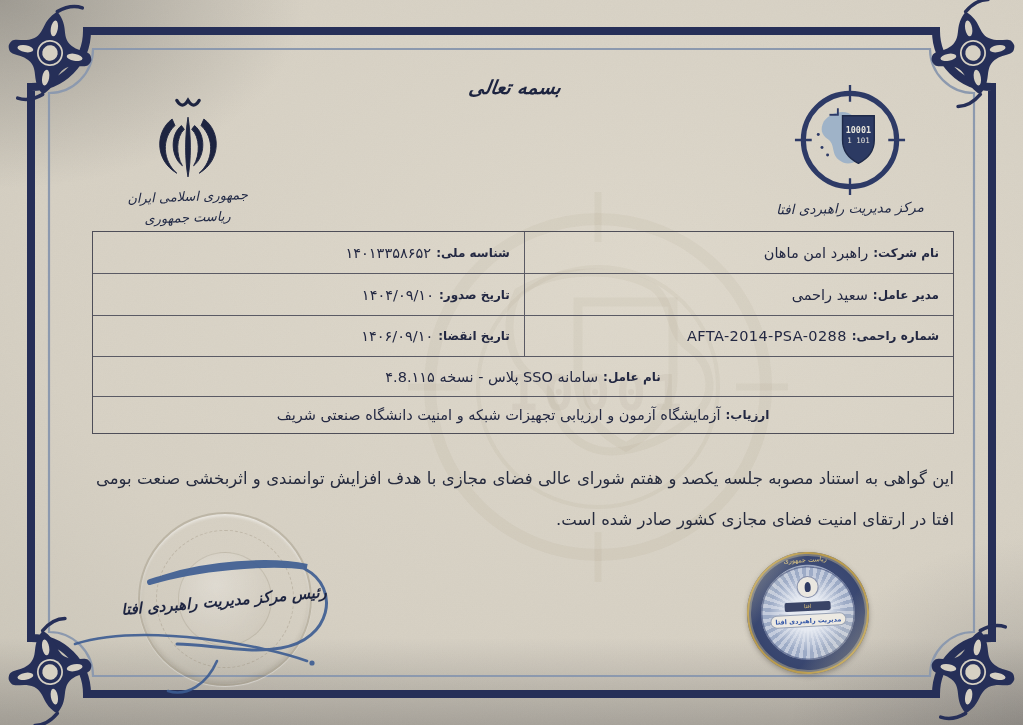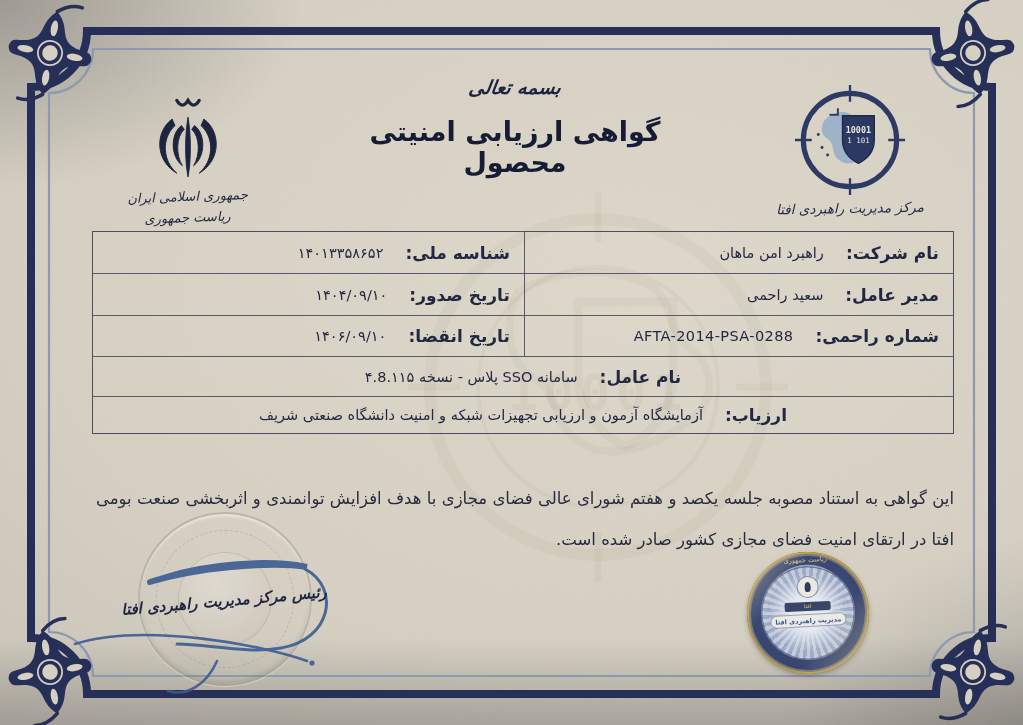--- a/index.html
+++ b/index.html
@@ -25,26 +25,26 @@
   
   .cert-table{left:92px;top:231px;width:862px;height:203px;border:1.4px solid #4e4e58;
     display:grid;grid-template-rows:41px 42px 41px 40px 36px;box-sizing:border-box;
     color:#232842;background:rgba(255,255,255,0.03);}
   .trow{display:flex;direction:rtl;border-top:1px solid #5a5a64;box-sizing:border-box;}
   .trow:first-child{border-top:none;}
   .cell{display:flex;align-items:center;padding:0 14px;font-size:14.5px;box-sizing:border-box;direction:rtl;}
   .cell.half-r{flex:0 0 49.9%;border-left:1px solid #5a5a64;}
   .cell.half-l{flex:1 1 auto;}
   .cell.full{flex:1 1 100%;justify-content:center;}
-  .lbl{font-weight:800;margin-left:22px;font-size:17px;white-space:nowrap;}
+  .lbl{font-weight:800;margin-left:5px;font-size:12px;white-space:nowrap;}
   .val{font-weight:400;}
   .ltr{direction:ltr;unicode-bidi:isolate;letter-spacing:.4px;}
 
   
-  .statement{left:96px;top:478px;width:858px;direction:rtl;text-align:justify;
+  .statement{left:96px;top:458px;width:858px;direction:rtl;text-align:justify;
     font-size:16.5px;line-height:41px;color:#262b3e;}
 
   
   .emboss{left:138px;top:512px;width:170px;height:170px;border-radius:50%;
     border:2px solid rgba(138,126,106,.32);
     box-shadow:inset 0 2px 3px rgba(255,255,255,.55), inset 0 -2px 4px rgba(108,98,82,.22), 0 1px 1px rgba(255,255,255,.4);}
   .emboss-inner{position:absolute;inset:16px;border-radius:50%;border:1.5px dashed rgba(138,126,106,.30);}
   .emboss-core{position:absolute;inset:38px;border-radius:50%;border:1px solid rgba(138,126,106,.22);
     background:radial-gradient(circle at 40% 35%, rgba(255,255,255,.25), rgba(150,138,116,.12));}
   .sig-caption{left:103px;top:592px;width:242px;text-align:center;direction:rtl;
@@ -134,21 +134,20 @@
         <path d="M-17,-16 C-35,-3 -36,28 -12,42 C-27,29 -29,5 -14,-9 Z" stroke-width="1"></path>
         <path d="M17,-16 C35,-3 36,28 12,42 C27,29 29,5 14,-9 Z" stroke-width="1"></path>
       </g>
     </svg>
     <div class="emblem-cap">جمهوری اسلامی ایران</div>
     <div class="emblem-cap">ریاست جمهوری</div>
   </div>
 
   <div class="abs center-block">
     <div class="bismillah">بسمه تعالی</div>
-    <div class="cert-title">گواهی ارزیابی امنیتی محصول</div>
   </div>
 
   <div class="abs afta-block">
     <svg width="112" height="112" viewBox="-60 -60 120 120" style="margin:0 auto;">
       <circle r="50" fill="none" stroke="#2d3a66" stroke-width="5.5"></circle>
       <path d="M0,-59 V-41 M0,41 V59 M-59,0 H-41 M41,0 H59" stroke="#2d3a66" stroke-width="2.5"></path>
       <path d="M-28,-20 C-20,-31 -4,-33 3,-26 C11,-19 8,-10 17,-6 C26,-2 27,9 18,15 C9,23 -2,29 -11,22 C-21,15 -15,5 -24,-1 C-31,-6 -32,-12 -28,-20 Z" fill="#9fb3c8"></path>
       <g transform="translate(9,-7)">
         <path d="M-17,-19 L17,-19 L17,7 C17,20 8,28 0,32 C-8,28 -17,20 -17,7 Z" fill="#2c3a63" stroke="#1e2948" stroke-width="1.5"></path>
         <text x="0" y="-1" text-anchor="middle" font-family="DejaVu Sans Mono, monospace" font-size="9" font-weight="bold" fill="#e9e6dd">10001</text>

